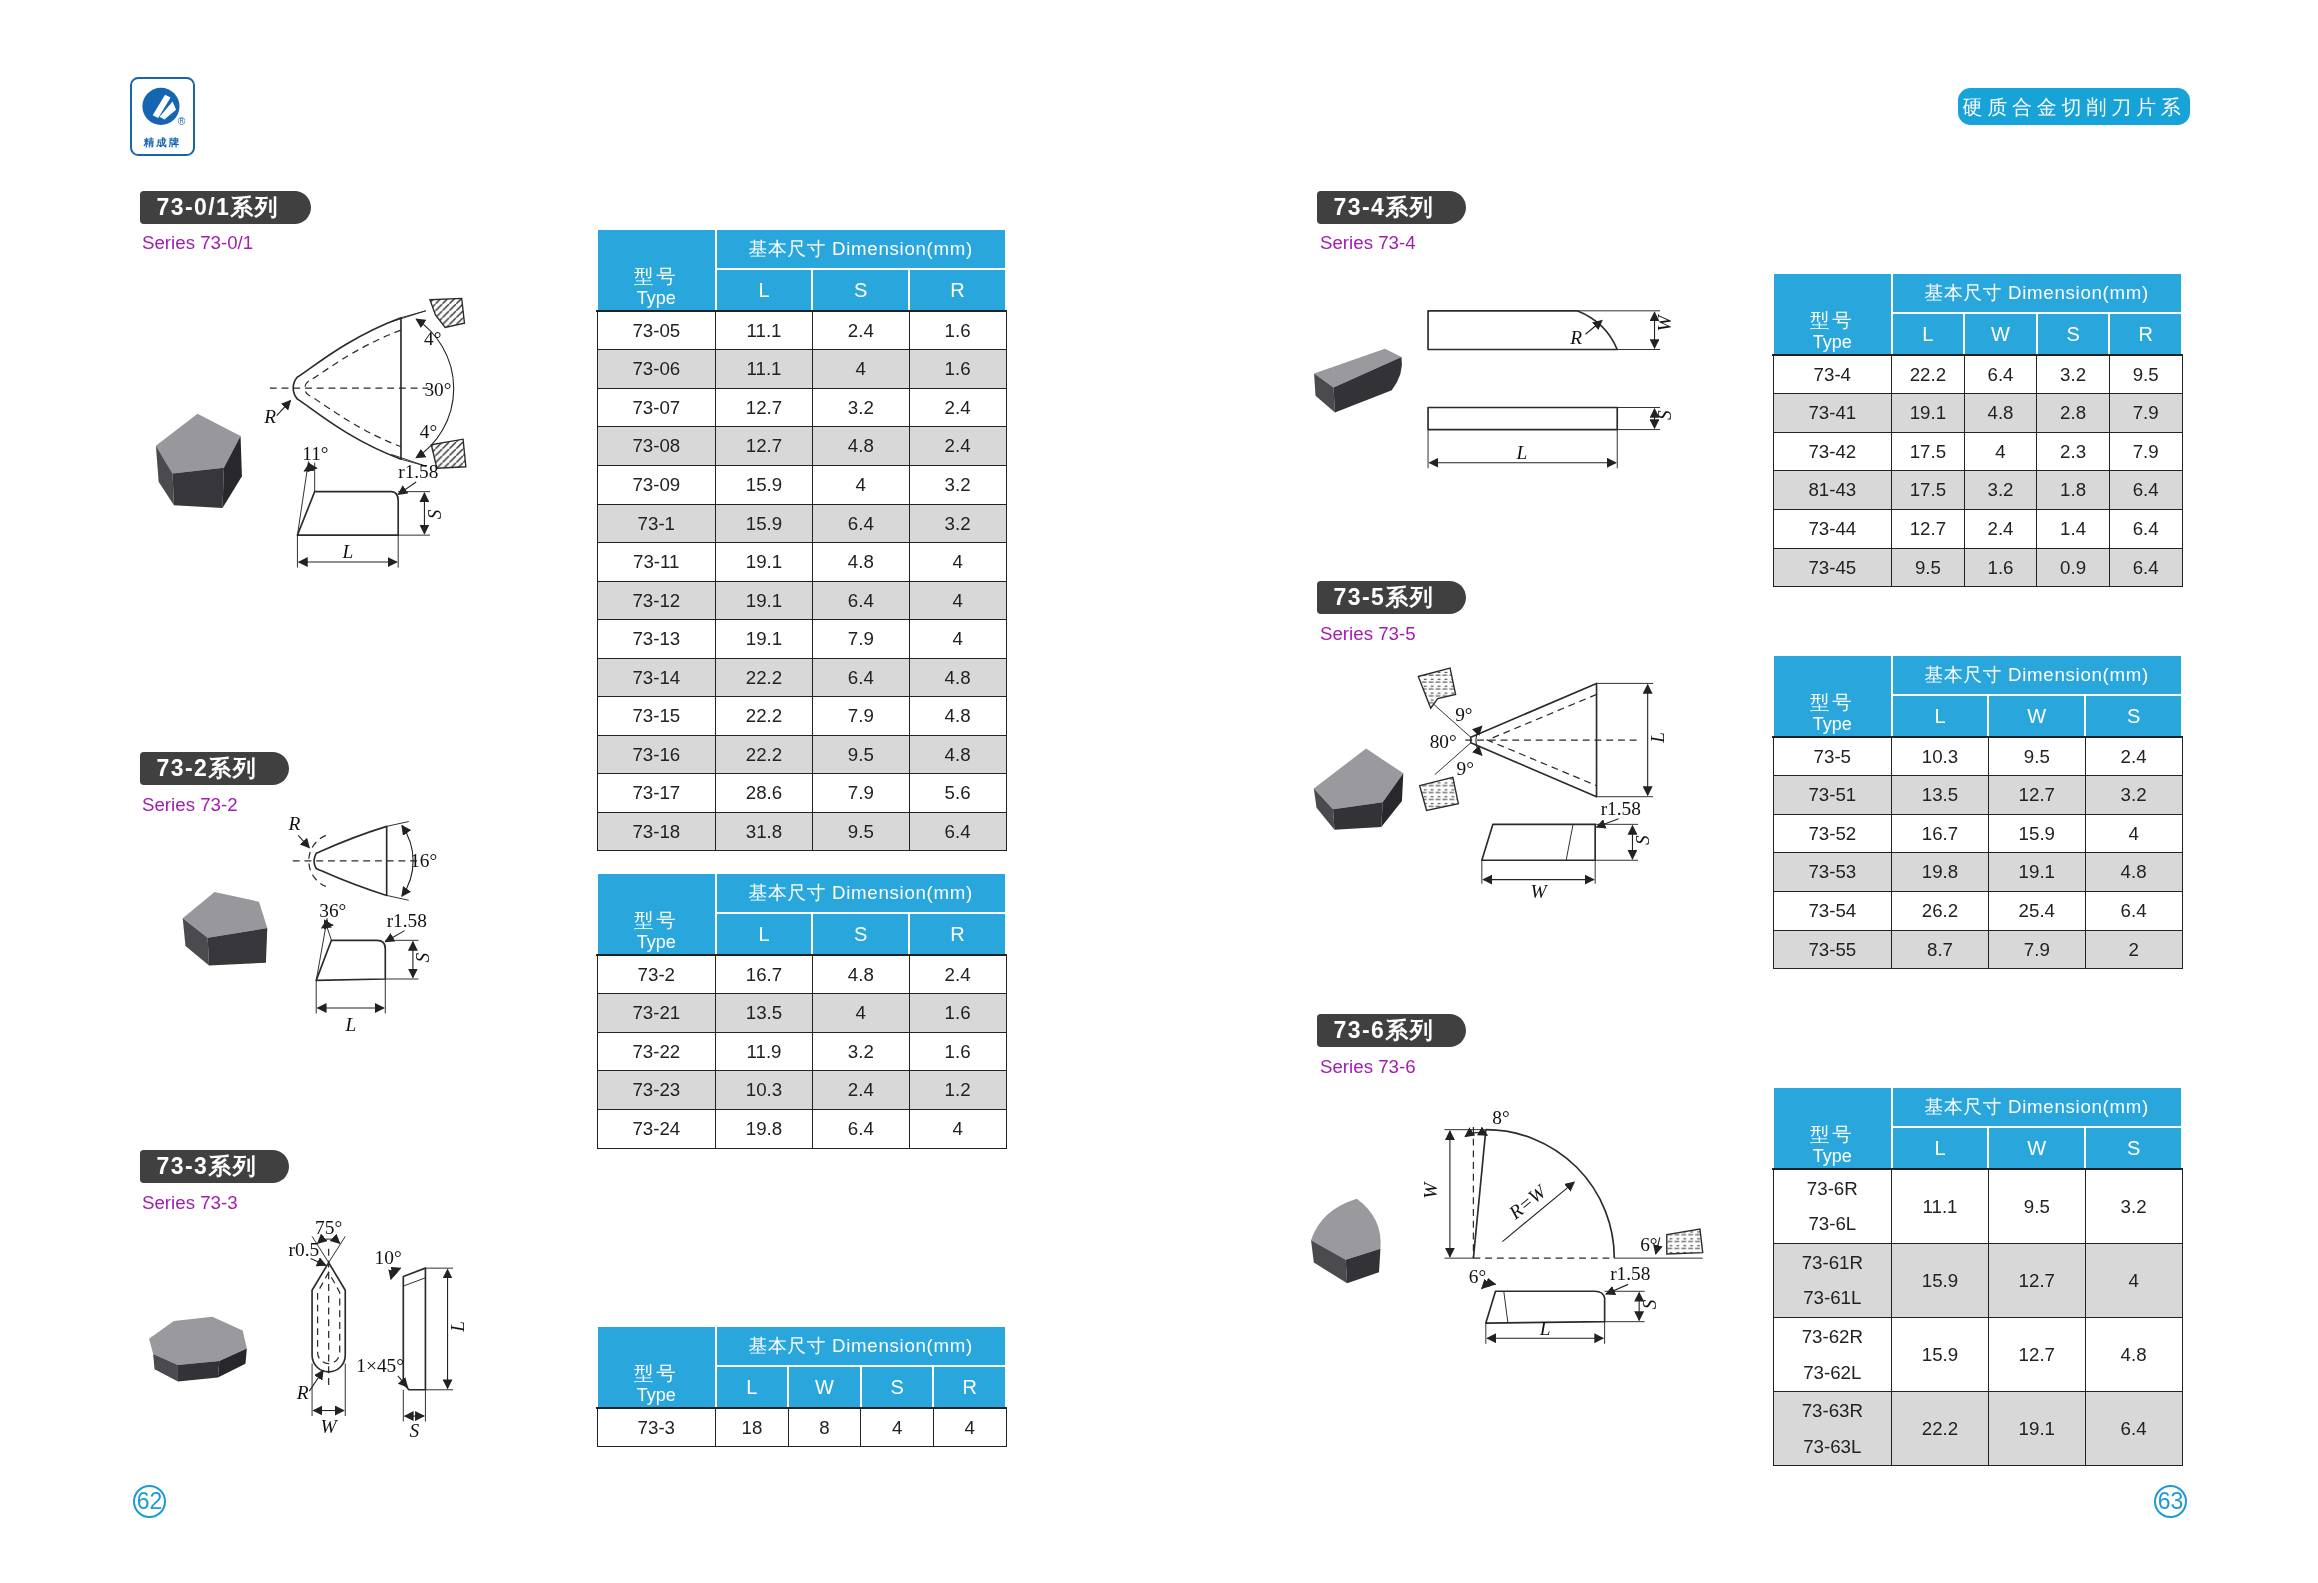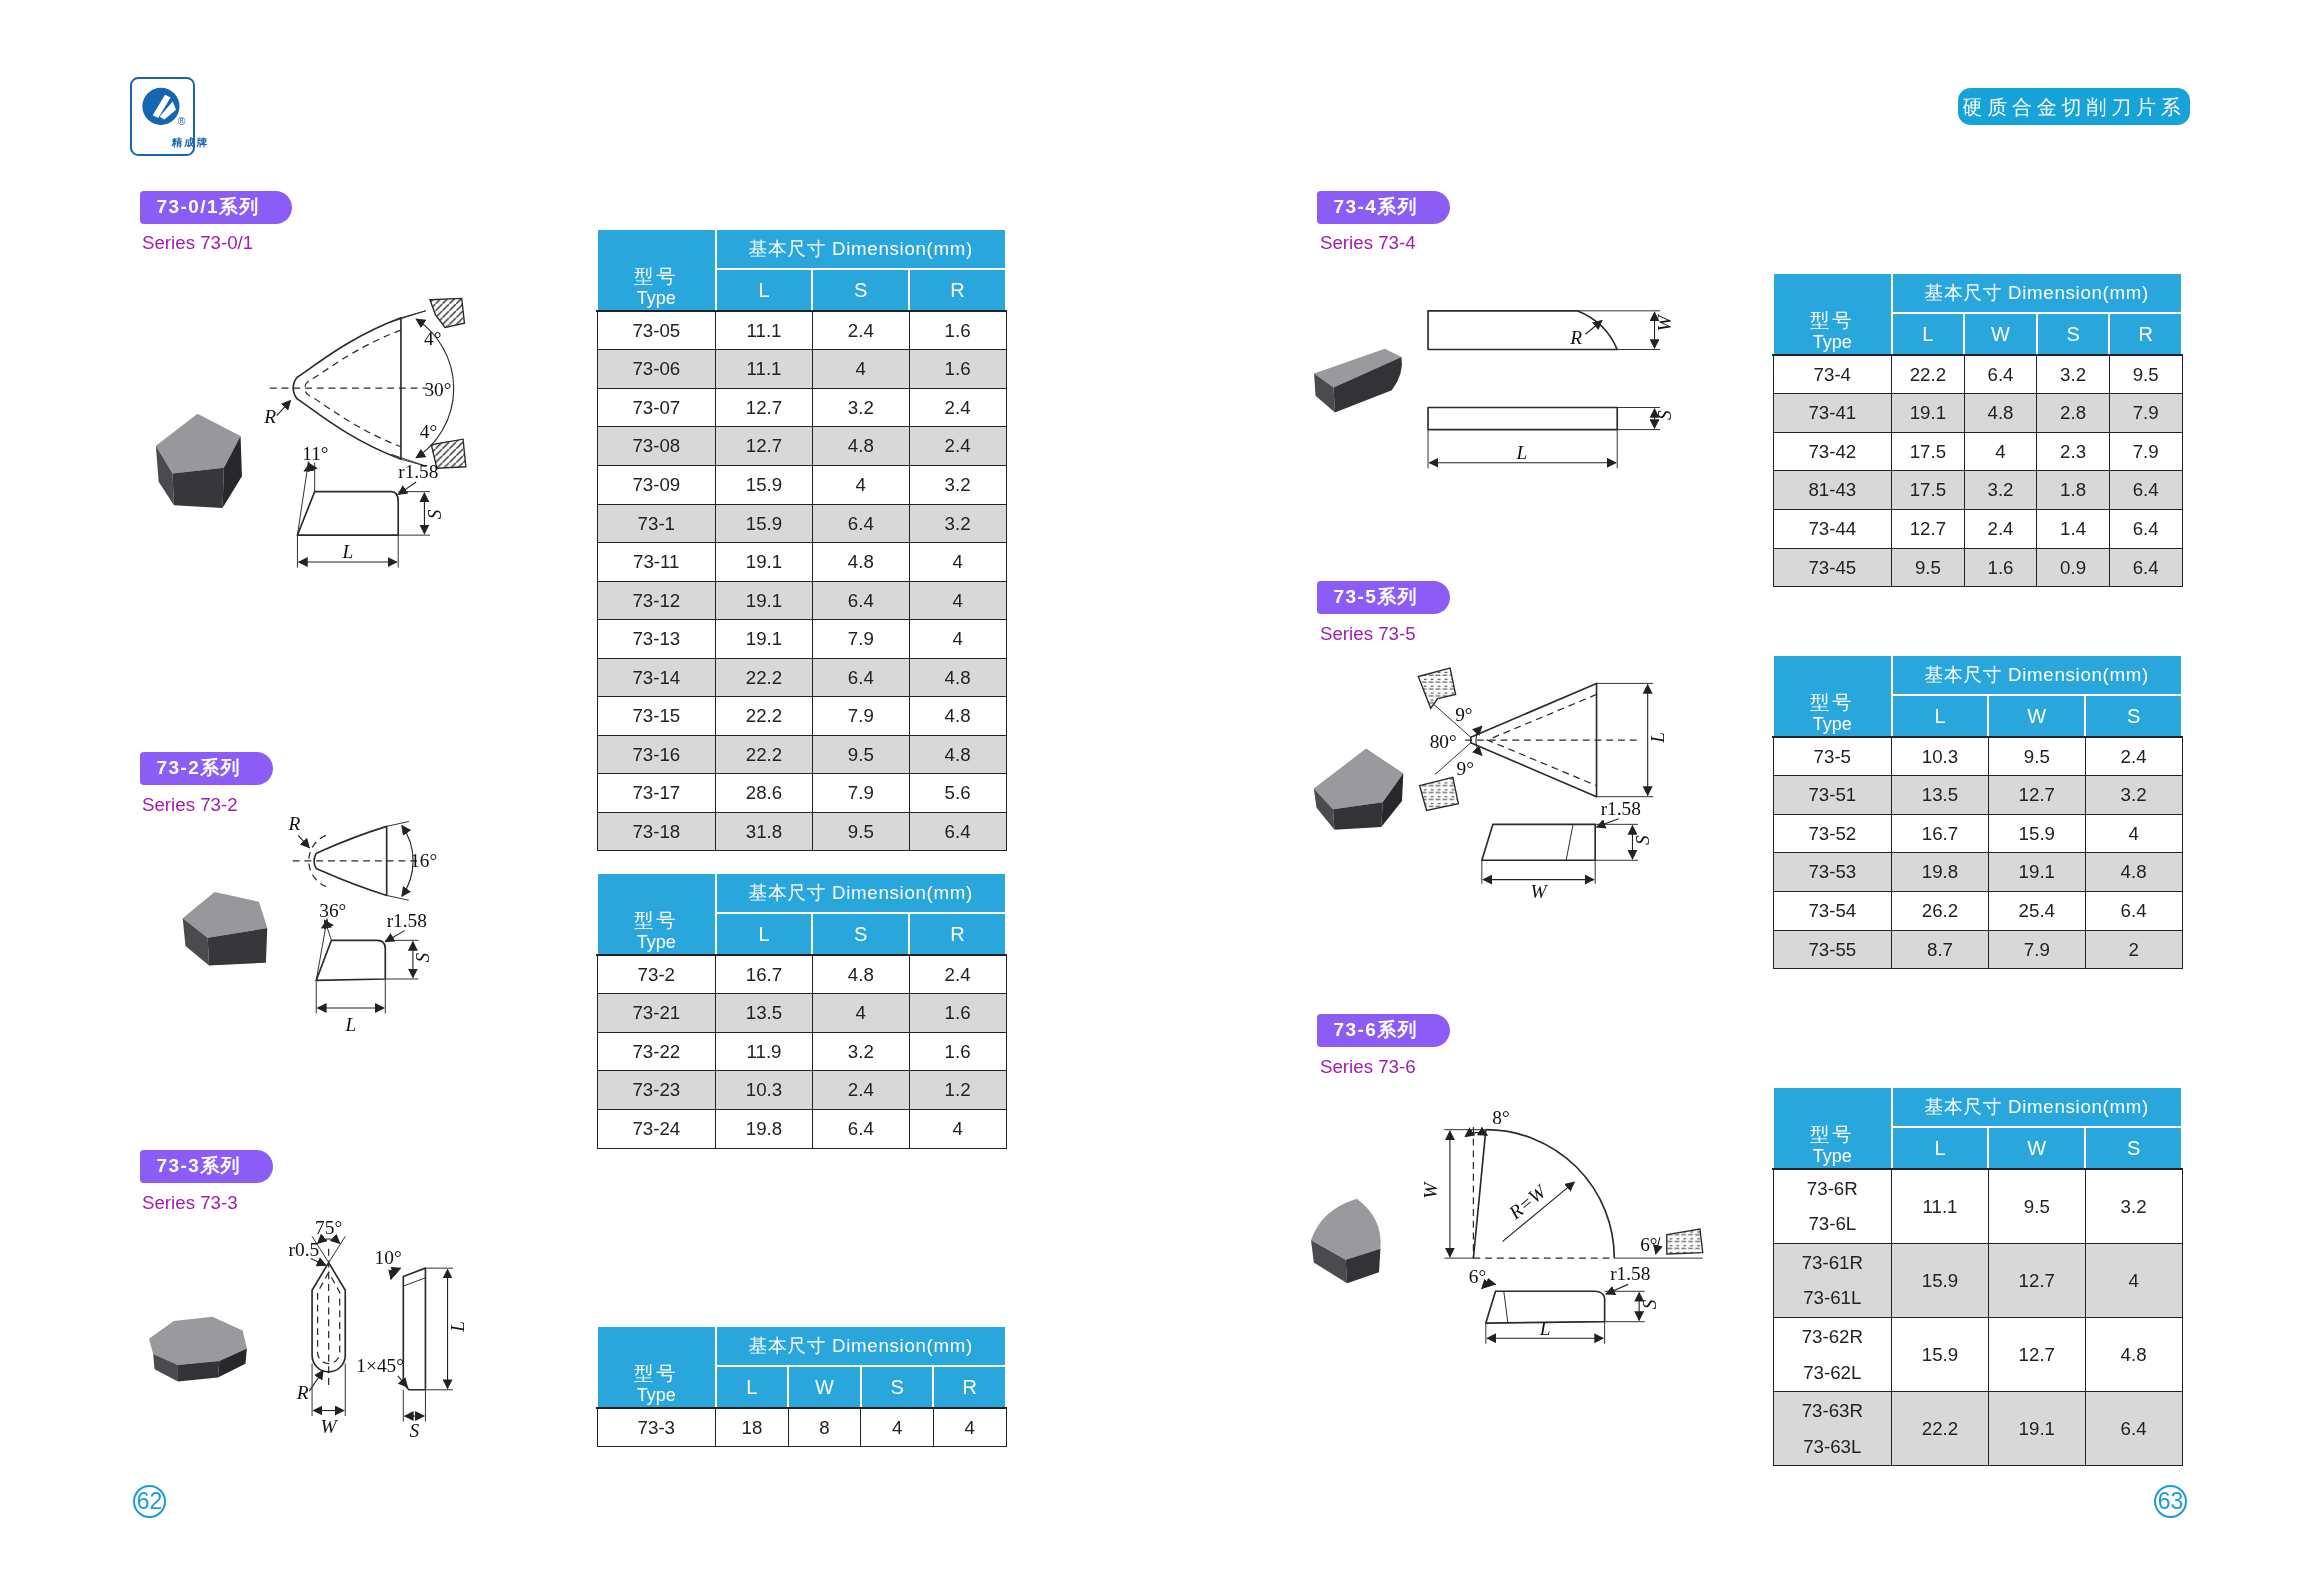--- a/index.html
+++ b/index.html
@@ -3,27 +3,27 @@
 <meta charset="utf-8">
 <style>
   html,body{margin:0;padding:0;background:#fff;}
   .sheet{position:relative;width:2319px;height:1584px;background:#ffffff;overflow:hidden;
          font-family:"Liberation Sans",sans-serif;color:#222;}
   
   .logo-box{position:absolute;left:130px;top:77px;width:61px;height:75px;border:2.8px solid #1565b0;
             border-radius:8.3px;background:#fff;}
   .logo-mark{position:absolute;left:5.5px;top:5.5px;}
   .logo-brand{position:absolute;left:0;bottom:4.1px;width:100%;text-align:center;font-size:10.4px;
-              font-weight:700;color:#1565b0;letter-spacing:2.1px;padding-left:28px;}
+              font-weight:700;color:#1565b0;letter-spacing:2.1px;}
   
   .badge{position:absolute;left:1958px;top:88px;width:232px;height:37px;background:#17a2d8;
          border-radius:12.4px;color:#fff;font-size:20px;line-height:38px;text-align:center;
          letter-spacing:4.8px;font-weight:500;}
-  .pill{position:absolute;height:32.5px;background:#8b5cf6;border-radius:4.1px 18px 18px 4.1px;color:#fff;
-        font-size:19px;font-weight:700;line-height:32.5px;padding:0 32px 0 16.6px;letter-spacing:1.4px;}
+  .pill{position:absolute;height:32.5px;background:#404040;border-radius:4.1px 18px 18px 4.1px;color:#fff;
+        font-size:23px;font-weight:700;line-height:32.5px;padding:0 32px 0 16.6px;letter-spacing:1.4px;}
   .sub{position:absolute;font-size:18.7px;color:#a21caf;}
   
   .twrap{position:absolute;width:411px;}
   .tbl{width:100%;border-collapse:collapse;table-layout:fixed;}
   .tbl th{background:#29a7dd;color:#fff;font-weight:400;border:2.1px solid #fff;padding:0;}
   .th-dim{font-size:18.7px;height:28px;letter-spacing:0.7px;}
   .th-col{font-size:20px;height:29px;}
   .th-type .cn{display:block;font-size:19.4px;line-height:1.2;letter-spacing:2.8px;margin-top:35px;}
   .th-type .en{display:block;font-size:18px;line-height:1.2;}
   .th-type{border-bottom:2.1px solid #222 !important;}

